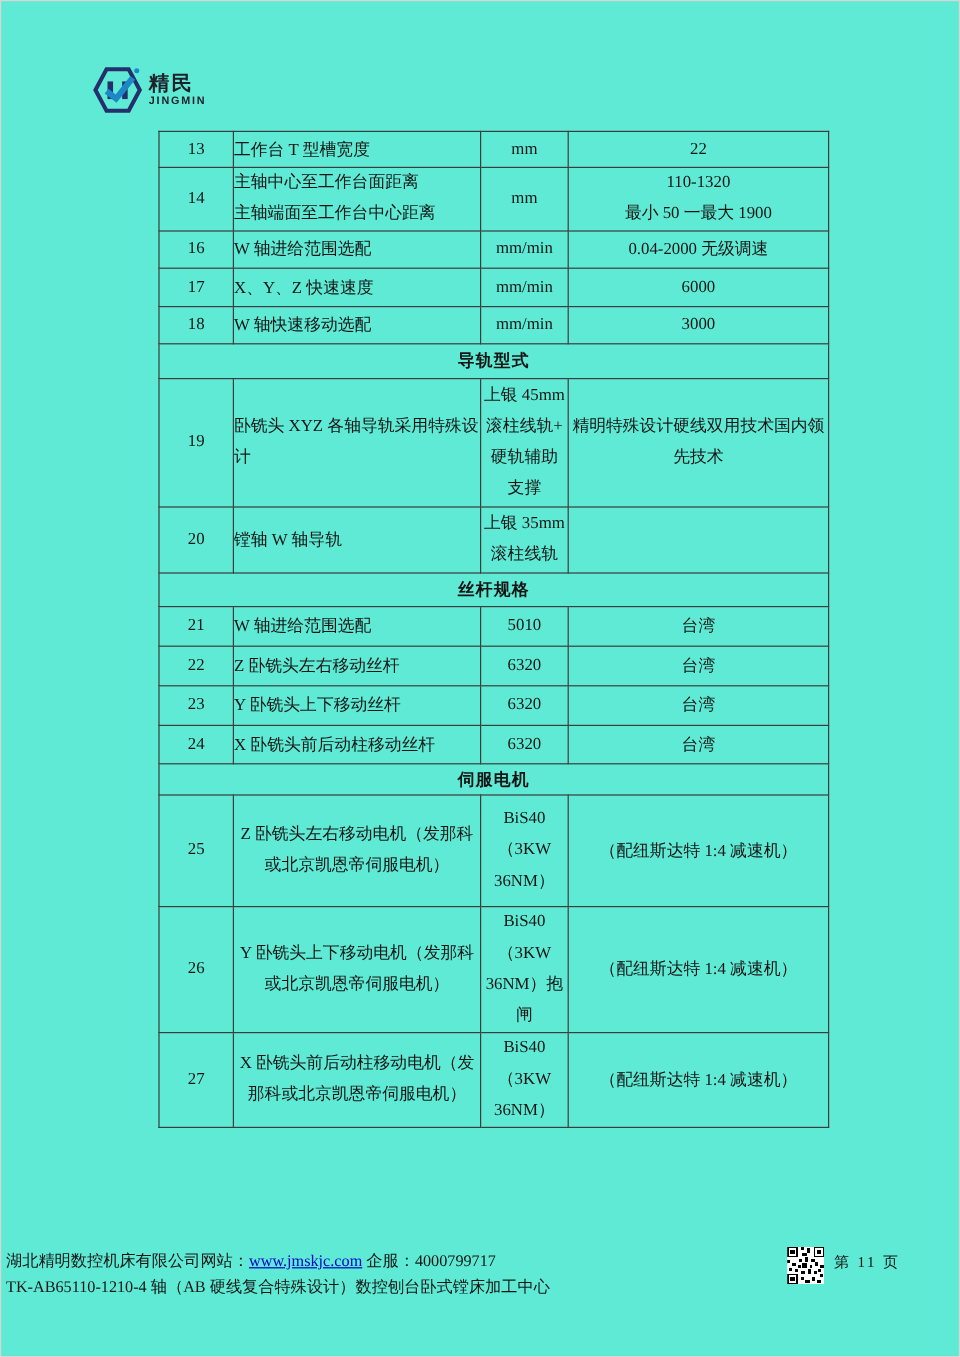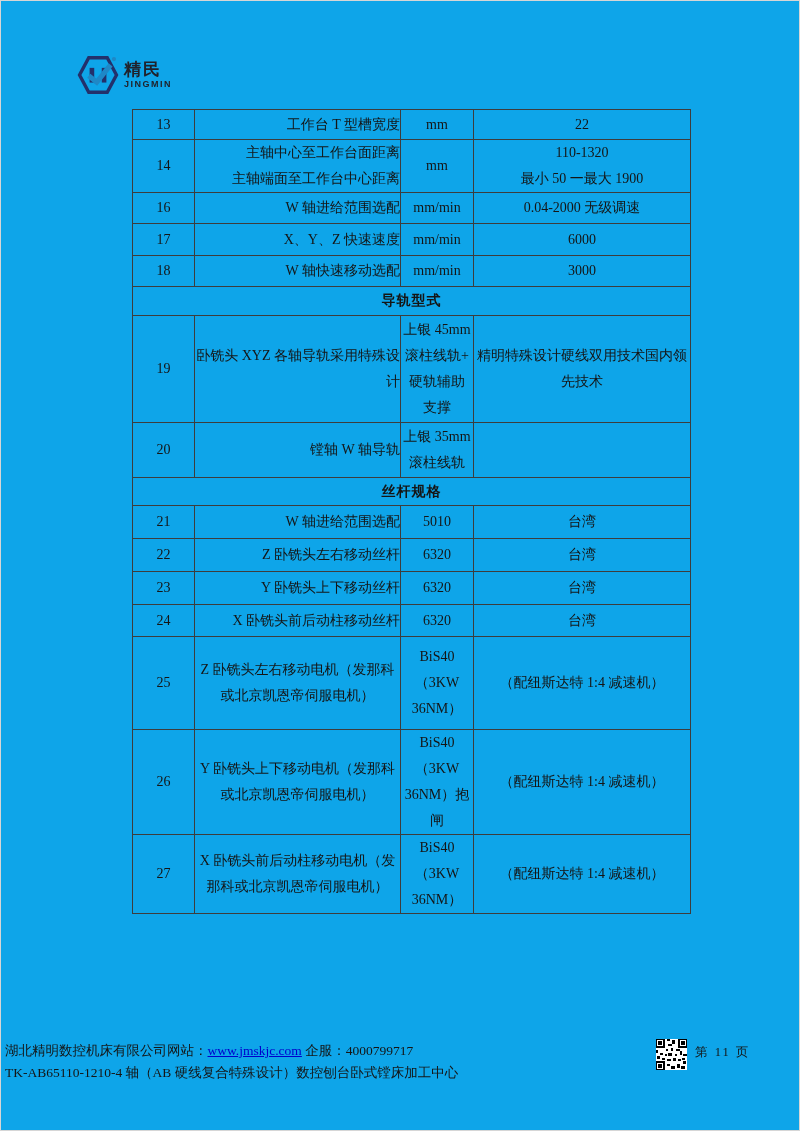--- a/index.html
+++ b/index.html
@@ -1,19 +1,19 @@
 <!DOCTYPE html>
 <html><head>
 <meta charset="utf-8">
 <style>
   html,body{margin:0;padding:0;background:#ffffff;}
   .page{
     position:relative;
     width:798px;height:1129px;
-    background:#0ea5e9;
+    background:#5eead4;
     border:1px solid #d6d6d6;
     font-family:"Liberation Serif","DejaVu Serif",serif;
     color:#151515;
     overflow:hidden;
   }
   
   .logo{position:absolute;left:76px;top:53px;display:flex;align-items:center;gap:5px;}
   .logo-mark{width:42px;height:42px;position:relative;}
   .logo-text{display:flex;flex-direction:column;line-height:1;}
   .logo-cn{font-size:17px;font-weight:bold;color:#20222b;letter-spacing:2px;font-family:"Liberation Sans",sans-serif;}
@@ -24,21 +24,21 @@
     width:558px;border-collapse:collapse;table-layout:fixed;
   }
   table.spec td{
     border:1px solid #3d3d3d;
     font-size:14px;
     vertical-align:middle;
     padding:0;
     overflow:hidden;
   }
   td.no-cell{text-align:center;}
-  td.name-cell{text-align:right;padding:2px 3px 2px 5px;}
+  td.name-cell{text-align:left;padding:2px 3px 2px 5px;}
   td.name-cell.name-center{text-align:center;}
   td.unit-cell{text-align:center;padding:2px 1px;}
   td.value-cell{text-align:center;padding:2px 3px;}
   td.section-cell{text-align:center;font-weight:bold;font-size:15px;letter-spacing:1px;}
   .line{line-height:26px;}
   
   .footer{
     position:absolute;left:4px;right:130px;top:1039px;
     text-align:left;font-size:13.5px;line-height:22px;white-space:nowrap;
   }
@@ -159,20 +159,23 @@
           <td class="no-cell">23</td>
           <td class="name-cell">Y 卧铣头上下移动丝杆</td>
           <td class="unit-cell">6320</td>
           <td class="value-cell">台湾</td>
         </tr>
         <tr style="height: 32px; padding-left: 19px;">
           <td class="no-cell">24</td>
           <td class="name-cell">X 卧铣头前后动柱移动丝杆</td>
           <td class="unit-cell">6320</td>
           <td class="value-cell">台湾</td>
+        </tr>
+        <tr style="height: 26px;">
+          <td colspan="4" class="section-cell">伺服电机</td>
         </tr>
         <tr style="height: 93px;">
           <td class="no-cell">25</td>
           <td class="name-cell name-center">
             <div class="line">Z 卧铣头左右移动电机（发那科</div>
             <div class="line">或北京凯恩帝伺服电机）</div>
           </td>
           <td class="unit-cell">
             <div class="line">BiS40</div>
             <div class="line">（3KW</div>

